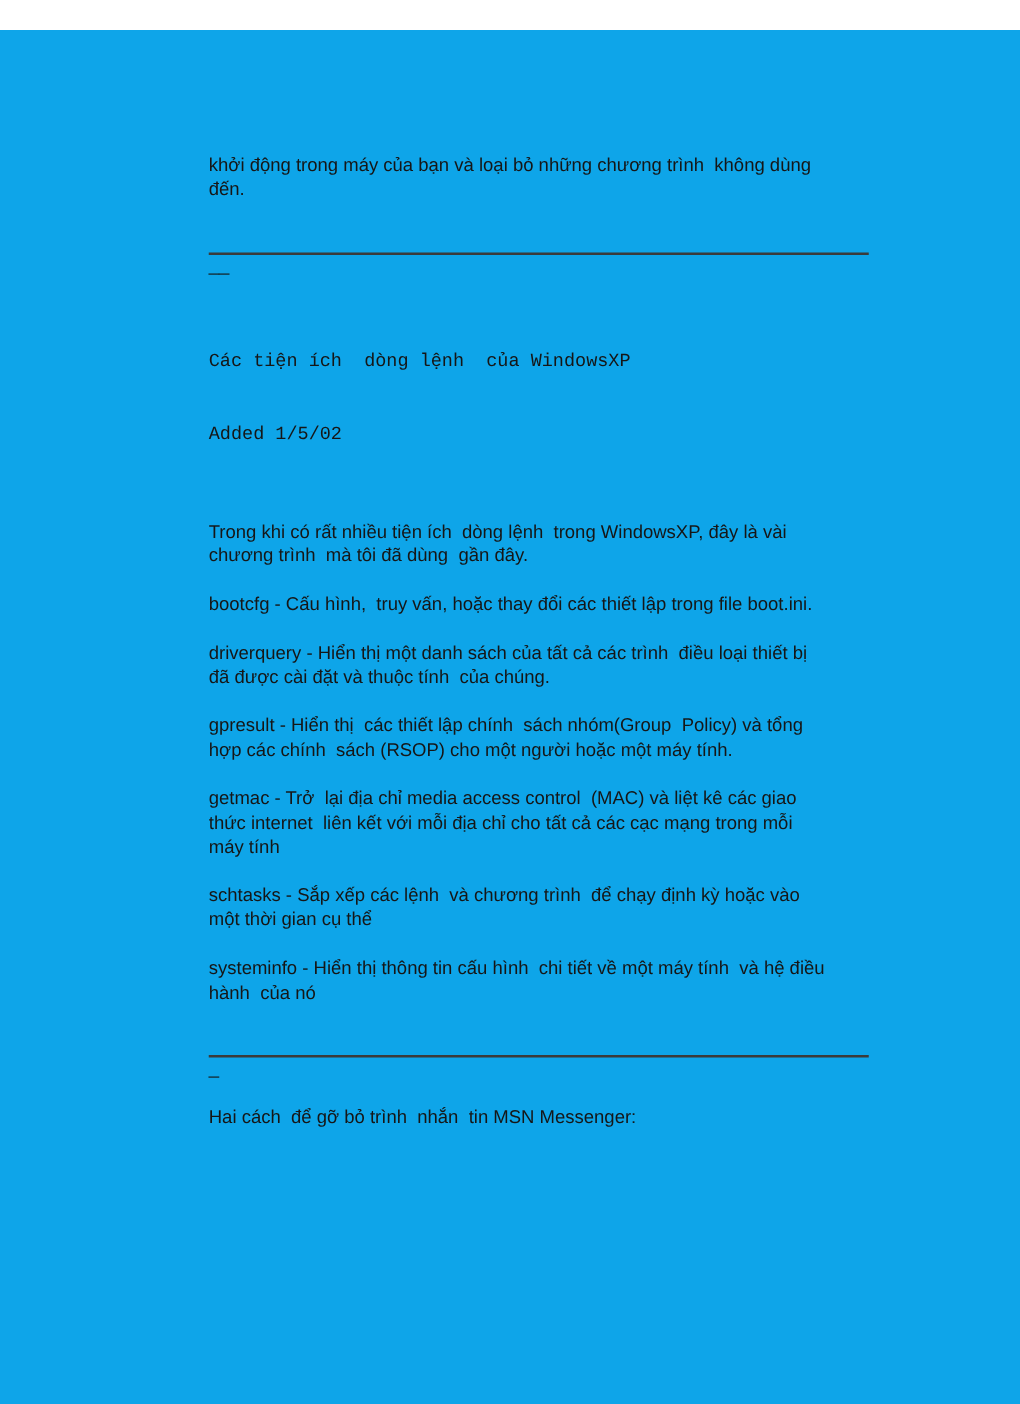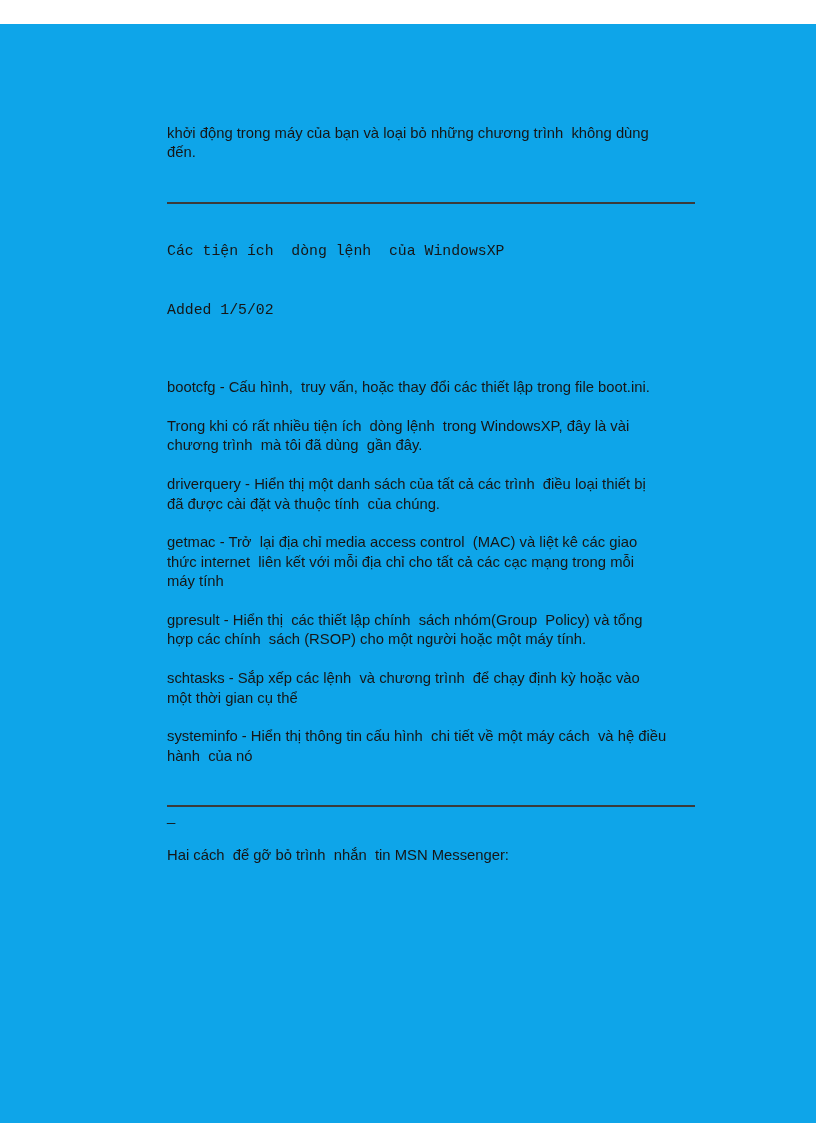--- a/index.html
+++ b/index.html
@@ -56,46 +56,47 @@
 </head>
 <body>
 
 <div class="page">
   <div class="content">
 
     <div class="block">khởi động trong máy của bạn và loại bỏ những chương trình  không dùng
 đến.</div>
 
     <div class="divider-line"></div>
+    <div class="divider-wrap">__</div>
 
     <div class="block">
       <div class="line">Các tiện ích  dòng lệnh  của WindowsXP</div>
       <div class="line">Added 1/5/02</div>
     </div>
 
-    <div class="block">bootcfg - Cấu hình,  truy vấn, hoặc thay đổi các thiết lập trong file boot.ini.</div>
-
     <div class="block">Trong khi có rất nhiều tiện ích  dòng lệnh  trong WindowsXP, đây là vài
 chương trình  mà tôi đã dùng  gần đây.</div>
 
+    <div class="block">bootcfg - Cấu hình,  truy vấn, hoặc thay đổi các thiết lập trong file boot.ini.</div>
+
     <div class="block">driverquery - Hiển thị một danh sách của tất cả các trình  điều loại thiết bị
 đã được cài đặt và thuộc tính  của chúng.</div>
+
+    <div class="block">gpresult - Hiển thị  các thiết lập chính  sách nhóm(Group  Policy) và tổng
+hợp các chính  sách (RSOP) cho một người hoặc một máy tính.</div>
 
     <div class="block">getmac - Trở  lại địa chỉ media access control  (MAC) và liệt kê các giao
 thức internet  liên kết với mỗi địa chỉ cho tất cả các cạc mạng trong mỗi
 máy tính</div>
 
-    <div class="block">gpresult - Hiển thị  các thiết lập chính  sách nhóm(Group  Policy) và tổng
-hợp các chính  sách (RSOP) cho một người hoặc một máy tính.</div>
-
 
     <div class="block">schtasks - Sắp xếp các lệnh  và chương trình  để chạy định kỳ hoặc vào
 một thời gian cụ thể</div>
 
-    <div class="block">systeminfo - Hiển thị thông tin cấu hình  chi tiết về một máy cách  và hệ điều
+    <div class="block">systeminfo - Hiển thị thông tin cấu hình  chi tiết về một máy tính  và hệ điều
 hành  của nó</div>
 
     <div class="divider-line"></div>
     <div class="divider-wrap">_</div>
 
     <div class="block">Hai cách  để gỡ bỏ trình  nhắn  tin MSN Messenger:</div>
 
 
 
   </div>

